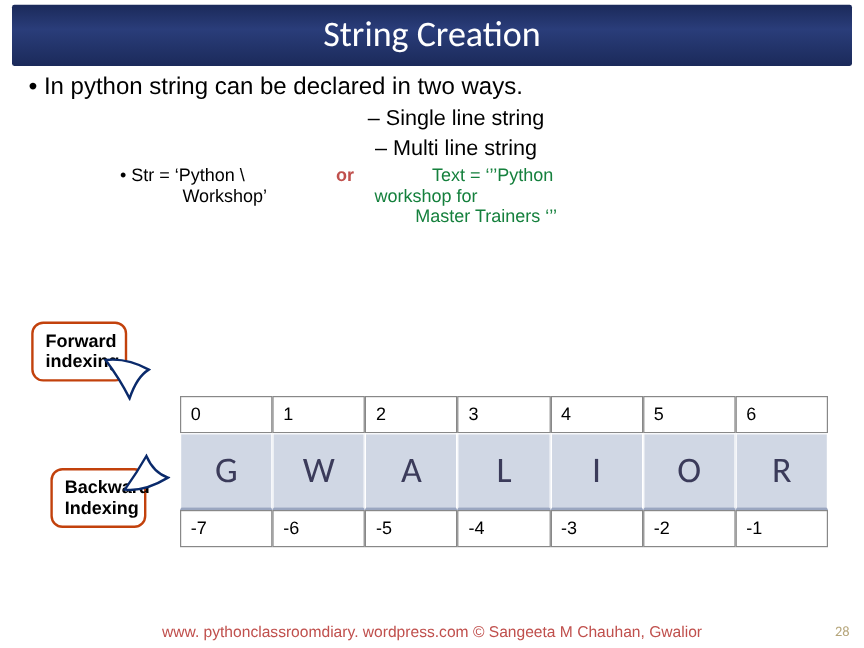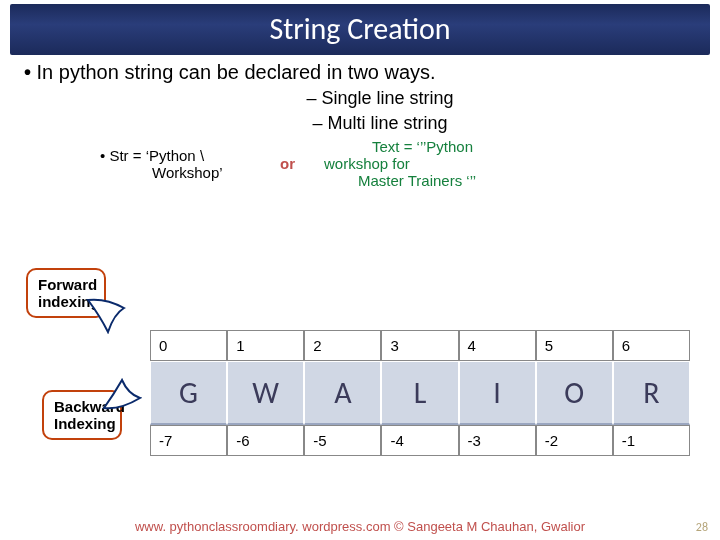--- a/index.html
+++ b/index.html
@@ -24,26 +24,26 @@
   .content { padding: 0 18px; }
   .lvl1 { font-size: 20px; margin: 4px 0 4px 6px; }
   .lvl2 { font-size: 18px; margin: 4px 0 4px 40px; text-align: center; }
   .lvl3 { font-size: 15px; margin: 2px 0 2px 82px; }
   .bullet1::before { content: "• "; font-weight: bold; }
   .bullet2::before { content: "– "; }
   .bullet3::before { content: "• "; }
 
   .multi-row {
     display: flex;
-    align-items: center;
+    align-items: flex-start;
     margin: 2px 0 2px 82px;
     font-size: 15px;
   }
   .multi-left { width: 170px; }
-  .multi-or { color: #c0504d; font-weight: bold; margin: 0 29px 0 10px; }
+  .multi-or { color: #c0504d; font-weight: bold; margin: 0 17px 0 10px; }
   .multi-right { flex: 1; }
   .red { color: #15803d; }
 
   .callout {
     position: absolute;
     background: #fff;
     border: 2px solid #c2410c;
     border-radius: 10px;
     padding: 6px 10px;
     font-size: 15px;

